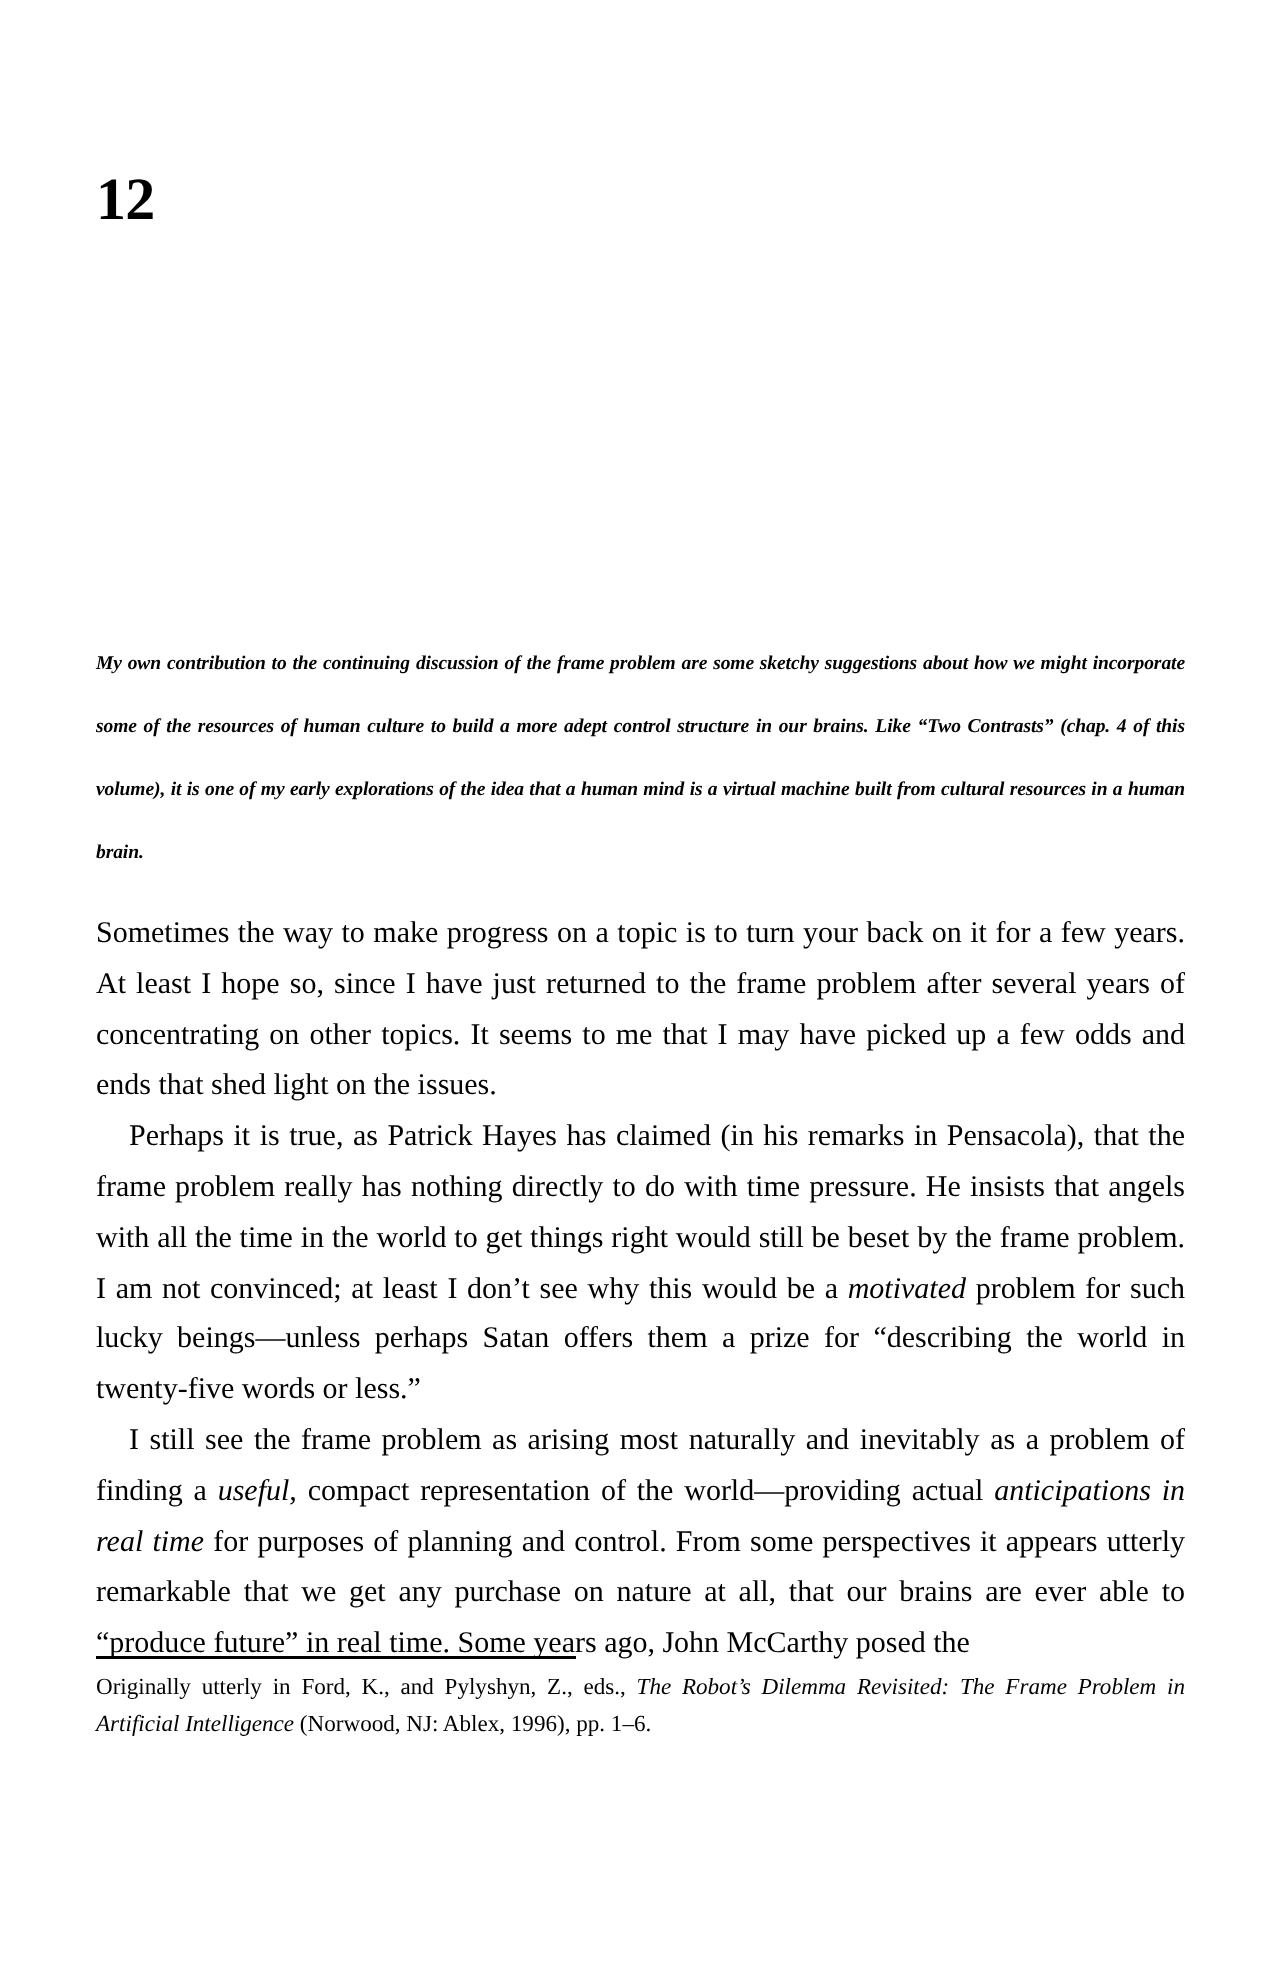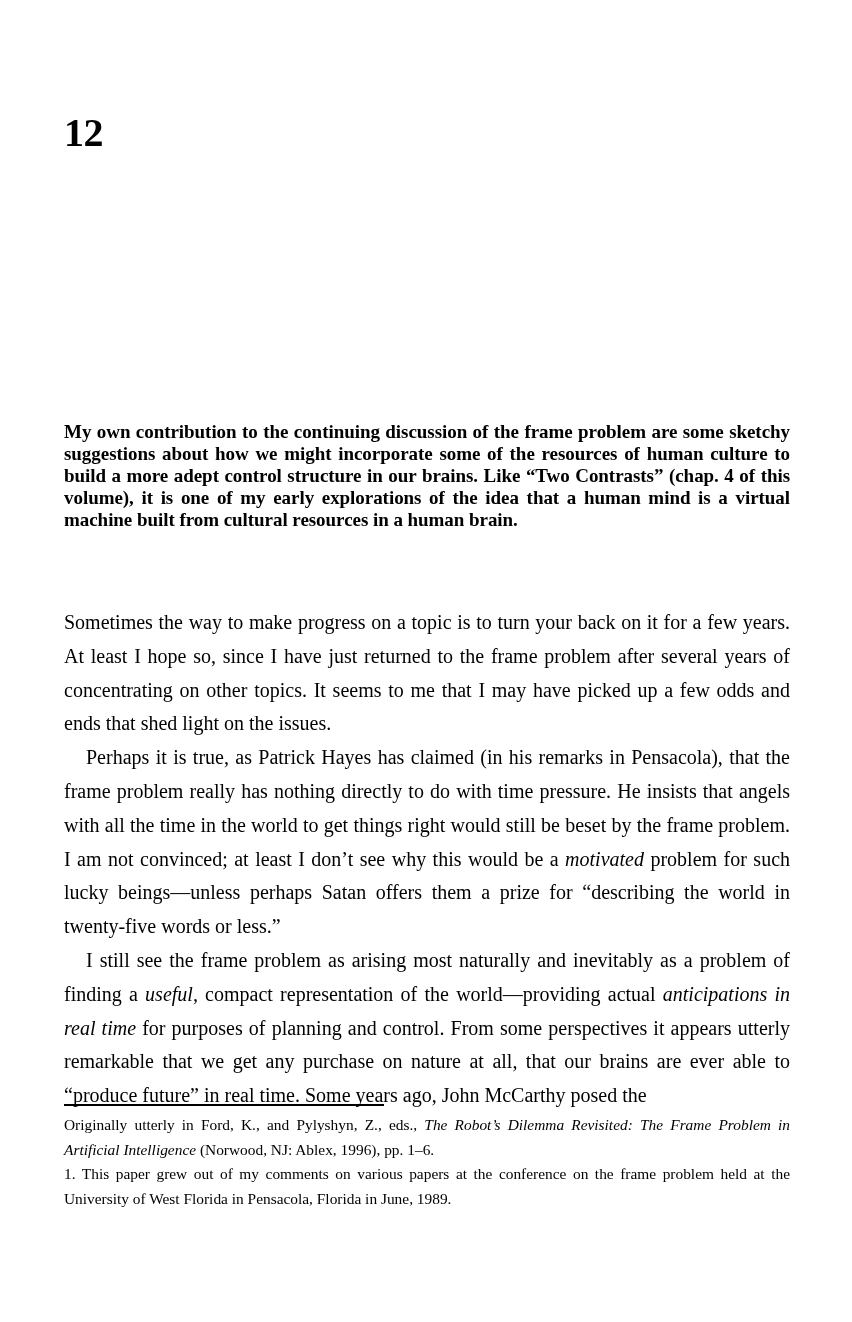--- a/index.html
+++ b/index.html
@@ -49,23 +49,24 @@
     vertical-align: super;
     line-height: 0;
     font-weight: bold;
   }
   
   .abstract {
     position: absolute;
     left: 64px;
     top: 421px;
     width: 726px;
+    font-style: italic;
     font-weight: bold;
-    font-size: 19px;
-    line-height: 22px;
+    font-size: 13px;
+    line-height: 42px;
     text-align: justify;
     text-justify: inter-word;
     letter-spacing: -0.05px;
   }
   
   .body-text {
     position: absolute;
     left: 64px;
     top: 606px;
     width: 726px;
@@ -120,16 +121,15 @@
 
   <div class="body-text">
     <p><span>Sometimes the way to make progress on a topic is to turn your back on it for a few years. At least I hope so, since I have just returned to the frame problem after several years of concentrating on other topics. It seems to me that I may have picked up a few odds and ends that shed light on the issues.</span></p>
     <p class="indent"><span>Perhaps it is true, as Patrick Hayes has claimed (in his remarks in Pensacola), that the frame problem really has nothing directly to do with time pressure. He insists that angels with all the time in the world to get things right would still be beset by the frame problem. I am not convinced; at least I don’t see why this would be a </span><i>motivated</i><span> problem for such lucky beings—unless perhaps Satan offers them a prize for “describing the world in twenty-five words or less.”</span></p>
     <p class="indent"><span>I still see the frame problem as arising most naturally and inevitably as a problem of finding a </span><i>useful,</i><span> compact representation of the world—providing actual </span><i>anticipations in real time</i><span> for purposes of planning and control. From some perspectives it appears utterly remarkable that we get any purchase on nature at all, that our brains are ever able to “produce future” in real time. Some years ago, John McCarthy posed the</span></p>
   </div>
 
   <div class="footnotes">
     <hr class="footnote-rule">
     <p class="footnote"><span>Originally utterly in Ford, K., and Pylyshyn, Z., eds., </span><i>The Robot’s Dilemma Revisited: The Frame Problem in Artificial Intelligence</i><span> (Norwood, NJ: Ablex, 1996), pp. 1–6.</span></p>
-    <p class="footnote">1. This paper grew out of my comments on various papers at the conference on the frame problem held at the University of West Florida in Pensacola, Florida in June, 1989.</p>
   </div>
 
 </div>
 
 </body></html>

